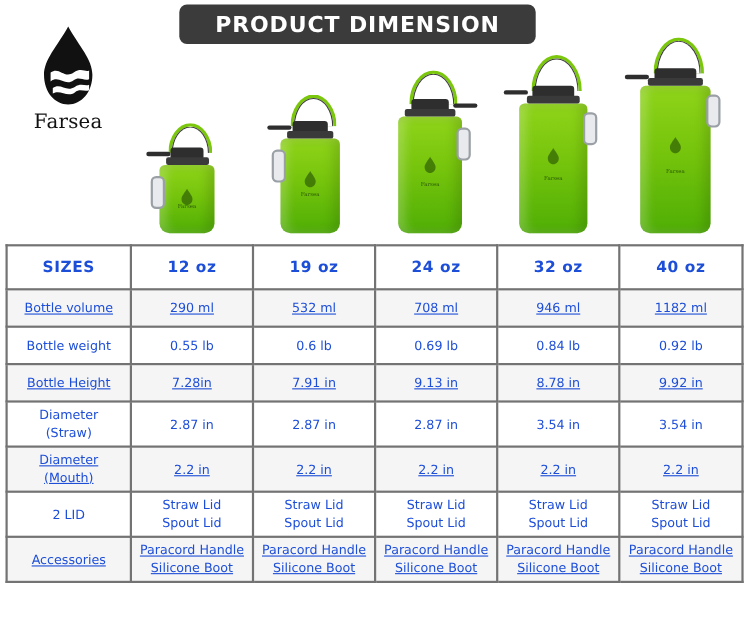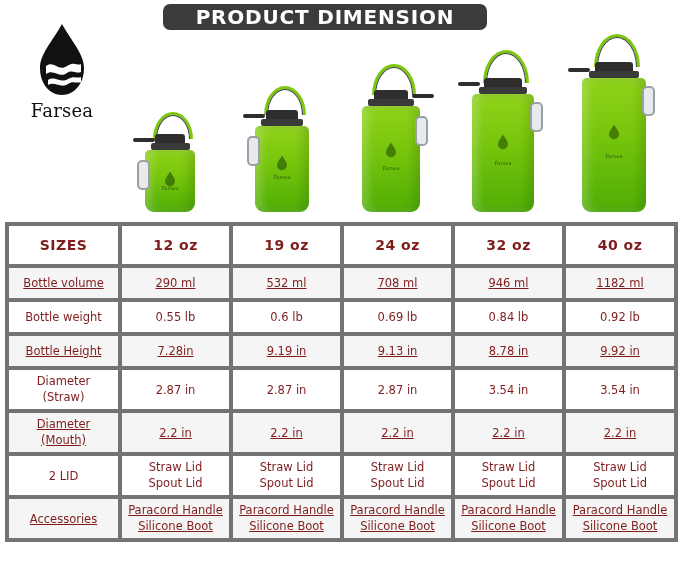--- a/index.html
+++ b/index.html
@@ -19,21 +19,21 @@
     height: 569px;
     background: #ffffff;
   }
 
   
   .header-banner {
     position: absolute;
     left: 163px;
     top: 4px;
     width: 324px;
-    height: 26px;
+    height: 36px;
     background: #3b3b3b;
     border-radius: 7px;
     display: flex;
     align-items: center;
     justify-content: center;
   }
   .header-banner .title {
     color: #ffffff;
     font-size: 20px;
     font-weight: bold;
@@ -161,25 +161,25 @@
   .spec-table {
     position: absolute;
     left: 5px;
     top: 222px;
     width: 669px;
     border-collapse: collapse;
     table-layout: fixed;
     font-family: "DejaVu Sans", sans-serif;
   }
   .spec-table td, .spec-table th {
-    border: 4px solid #737373;
+    border: 2px solid #737373;
     text-align: center;
     vertical-align: middle;
     font-size: 11.5px;
-    color: #7f1d1d;
+    color: #1d4ed8;
     padding: 4px 2px;
     font-weight: normal;
   }
   .spec-table .row-head {
     width: 113px;
     font-size: 11.5px;
   }
   .spec-table tr.head td {
     font-size: 14px;
     font-weight: bold;
@@ -329,21 +329,21 @@
         <td>0.55 lb</td>
         <td>0.6 lb</td>
         <td>0.69 lb</td>
         <td>0.84 lb</td>
         <td>0.92 lb</td>
       </tr>
 
       <tr class="alt" style="height:34px;">
         <td class="row-head">Bottle Height</td>
         <td>7.28in</td>
-        <td>9.19 in</td>
+        <td>7.91 in</td>
         <td>9.13 in</td>
         <td>8.78 in</td>
         <td>9.92 in</td>
       </tr>
 
       <tr class="plain" style="height:40px;">
         <td class="row-head multi">
           <span class="sub">Diameter</span>
           <span class="sub">(Straw)</span>
         </td>

